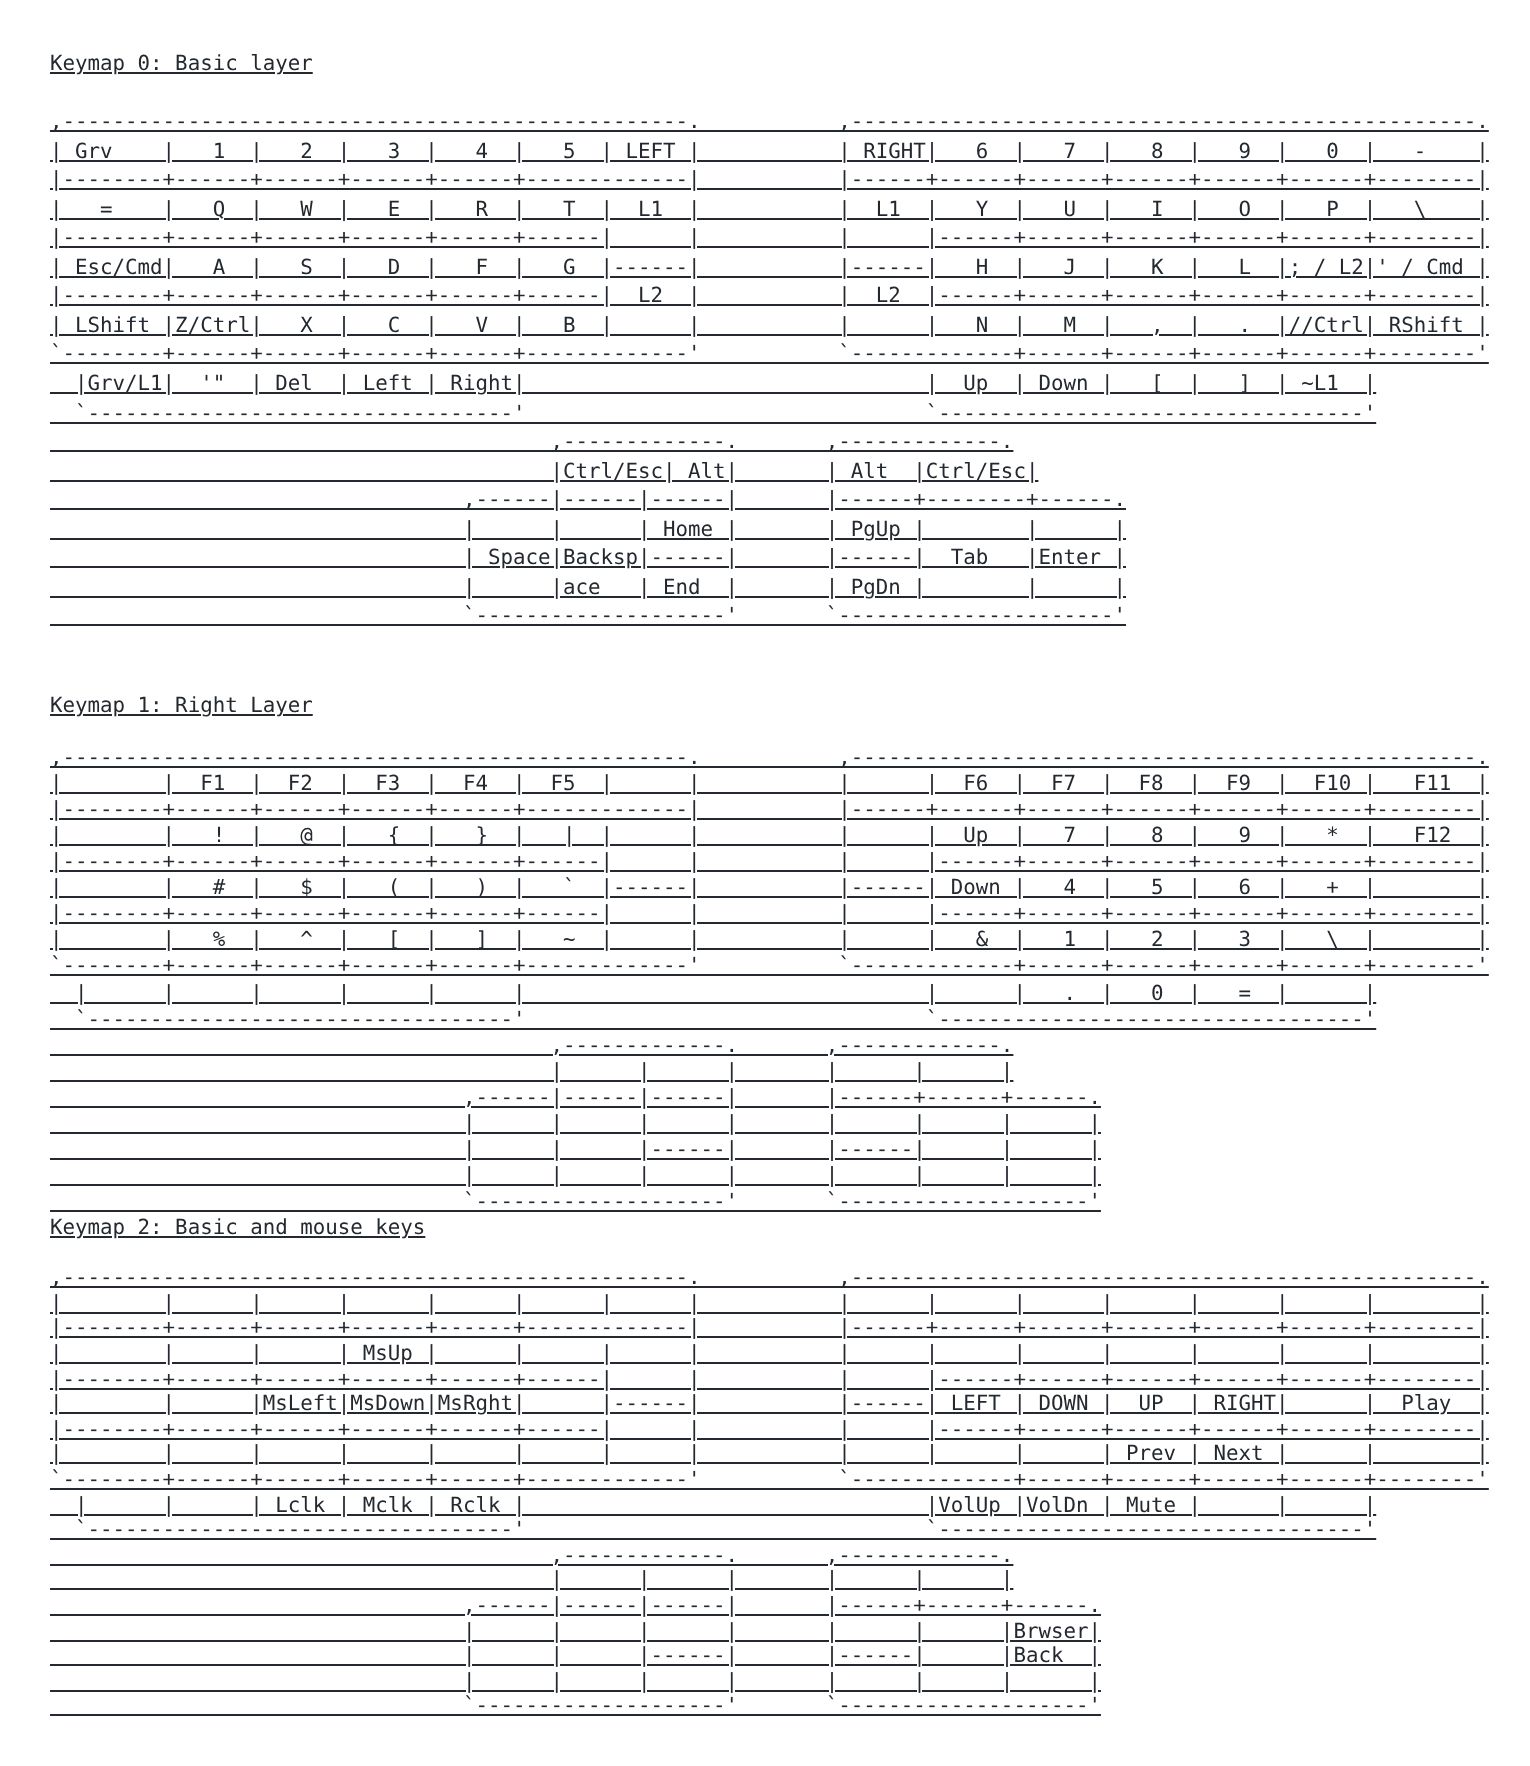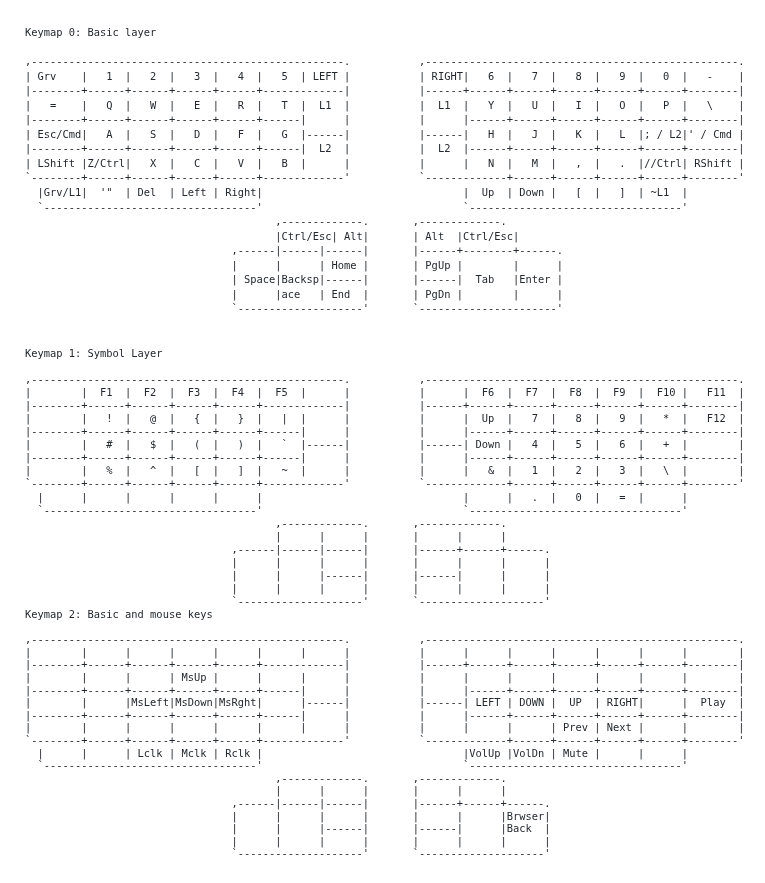--- a/index.html
+++ b/index.html
@@ -11,20 +11,21 @@
     overflow: hidden;
   }
   body {
     font-family: "DejaVu Sans Mono", "Liberation Mono", monospace;
     color: #24292f;
     position: relative;
   }
   .section {
     position: absolute;
     left: 25px;
+    text-decoration: underline;
   }
   .heading {
     font-size: 10.4px;
     white-space: pre;
     font-weight: normal;
     margin: 0;
   }
   pre.art {
     font-family: inherit;
     font-size: 10.4px;
@@ -66,21 +67,21 @@
                                         ,-------------.       ,-------------.
                                         |Ctrl/Esc| Alt|       | Alt  |Ctrl/Esc|
                                  ,------|------|------|       |------+--------+------.
                                  |      |      | Home |       | PgUp |        |      |
                                  | Space|Backsp|------|       |------|  Tab   |Enter |
                                  |      |ace   | End  |       | PgDn |        |      |
                                  `--------------------'       `----------------------'</pre>
   </div>
 
   <div id="section-1" class="section">
-    <div class="heading">Keymap 1: Symbol Layer</div>
+    <div class="heading">Keymap 1: Right Layer</div>
     <pre class="art">,--------------------------------------------------.           ,--------------------------------------------------.
 |        |  F1  |  F2  |  F3  |  F4  |  F5  |      |           |      |  F6  |  F7  |  F8  |  F9  |  F10 |   F11  |
 |--------+------+------+------+------+-------------|           |------+------+------+------+------+------+--------|
 |        |   !  |   @  |   {  |   }  |   |  |      |           |      |  Up  |   7  |   8  |   9  |   *  |   F12  |
 |--------+------+------+------+------+------|      |           |      |------+------+------+------+------+--------|
 |        |   #  |   $  |   (  |   )  |   `  |------|           |------| Down |   4  |   5  |   6  |   +  |        |
 |--------+------+------+------+------+------|      |           |      |------+------+------+------+------+--------|
 |        |   %  |   ^  |   [  |   ]  |   ~  |      |           |      |   &amp;  |   1  |   2  |   3  |   \  |        |
 `--------+------+------+------+------+-------------'           `-------------+------+------+------+------+--------'
   |      |      |      |      |      |                                |      |   .  |   0  |   =  |      |

